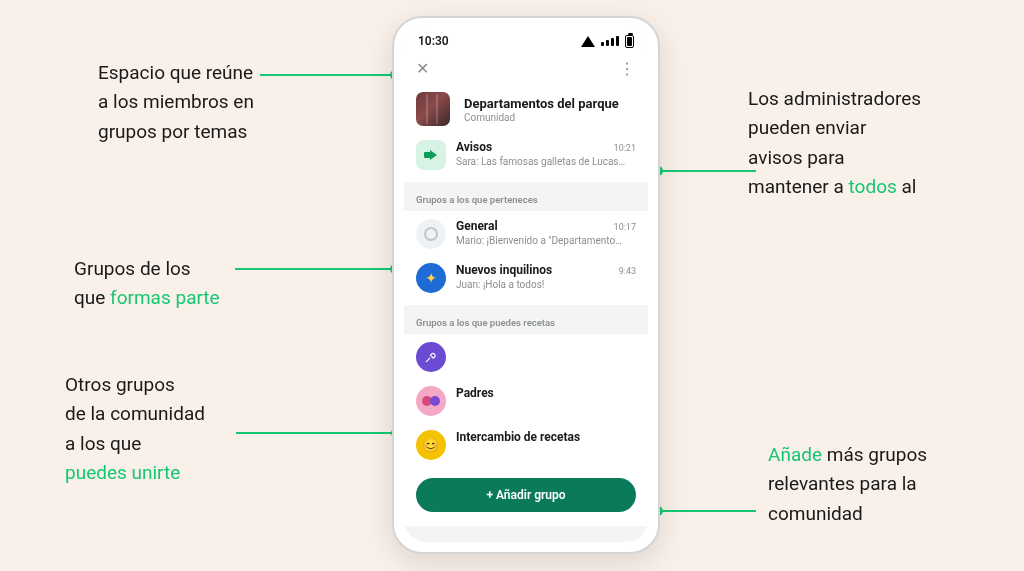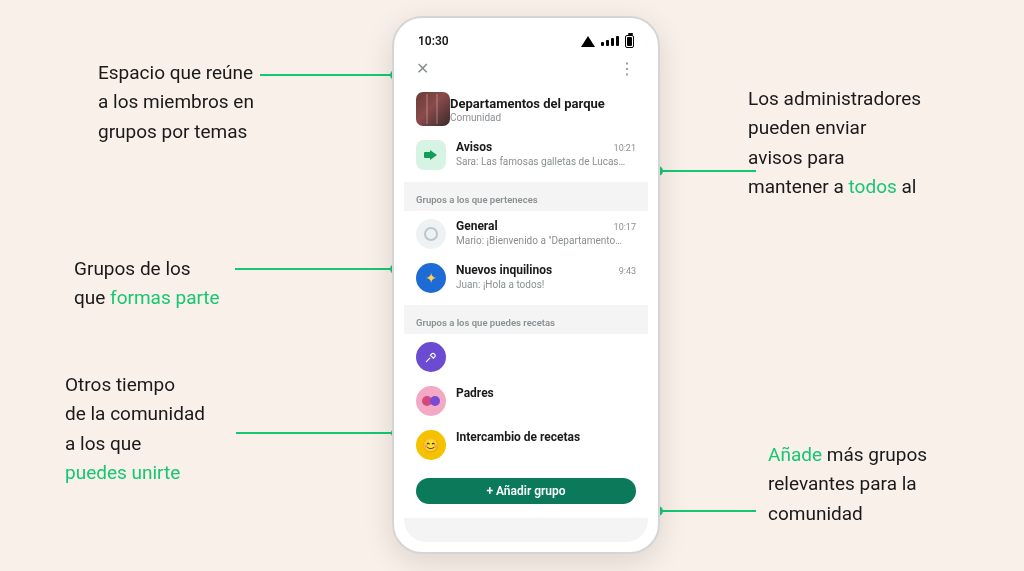--- a/index.html
+++ b/index.html
@@ -102,21 +102,21 @@
   }
   .x-icon{color:#8a8f92; font-size:16px; font-weight:400;}
   .topbar .gap{flex:1;}
   .dots{color:#8a8f92;font-size:16px;letter-spacing:1px;}
 
   
   .card{
     background:#fff;
   }
   .community-row{
-    display:flex; gap:0; padding:10px 12px 12px 12px;
+    display:flex; gap:14px; padding:10px 12px 12px 12px;
     align-items:center;
   }
   .comm-ava{
     width:34px;height:34px;border-radius:7px;
     background:linear-gradient(135deg,#6b3a3a 0,#8a4a4a 45%,#3b2a2a 100%);
     position:relative; overflow:hidden;
   }
   .comm-ava::before,.comm-ava::after{
     content:"";position:absolute;background:rgba(255,255,255,.18);
   }
@@ -162,21 +162,21 @@
   .ava-recipes{background:#f4c200;}
 
   .horn{
     position:relative;width:14px;height:10px;
   }
   .horn::before{content:"";position:absolute;left:0;top:2px;width:7px;height:6px;background:#0f9d58;border-radius:1px;}
   .horn::after{content:"";position:absolute;left:6px;top:0;width:0;height:0;border-top:5px solid transparent;border-bottom:5px solid transparent;border-left:7px solid #0f9d58;}
 
   .add-btn{
     margin:10px 12px 12px 12px;
-    height:26px;
+    height:34px;
     background:var(--wa-green);
     color:#fff;
     border-radius:18px;
     display:flex;align-items:center;justify-content:center;
     font-size:12px;font-weight:600;
     gap:4px;
   }
 
   .bg-white-bottom{background:#fff;padding-bottom:2px;}
 </style>
@@ -190,21 +190,21 @@
 </div>
 <div class="conn left" style="left:260px; top:74px; width:135px;"></div>
 
 <div class="ann" style="left:74px; top:254px;">
   <span>Grupos de los</span><br>
   <span>que </span><span class="hl">formas parte</span>
 </div>
 <div class="conn left" style="left:235px; top:268px; width:160px;"></div>
 
 <div class="ann" style="left:65px; top:370px;">
-  <span>Otros tiempo</span><br>
+  <span>Otros grupos</span><br>
   <span>de la comunidad</span><br>
   <span>a los que</span><br>
   <span class="hl">puedes unirte</span>
 </div>
 <div class="conn left" style="left:236px; top:432px; width:160px;"></div>
 
 <div class="ann" style="left:748px; top:84px;">
   <span>Los administradores</span><br>
   <span>pueden enviar</span><br>
   <span>avisos para</span><br>

